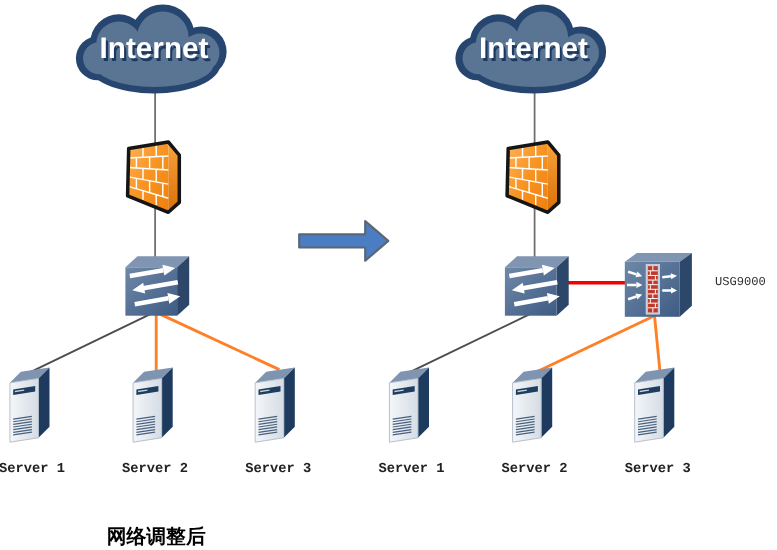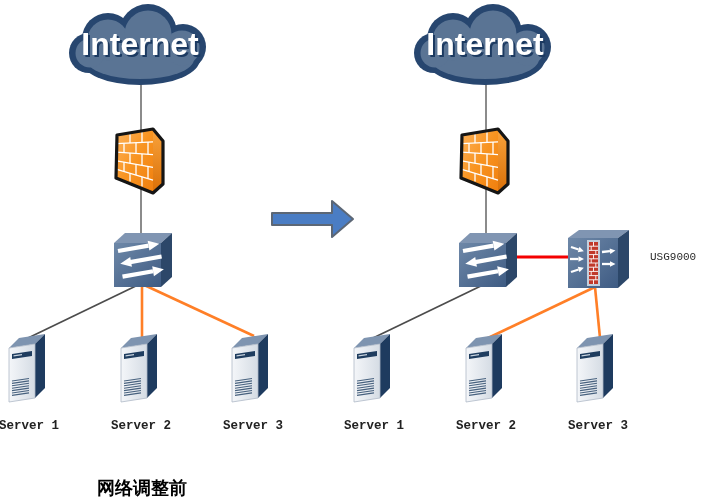--- a/index.html
+++ b/index.html
@@ -20,21 +20,21 @@
   .links{position:absolute;left:0;top:0;width:706px;height:500px;}
   .lk-gray{stroke:var(--link-gray);stroke-width:1.6;}
   .lk-dark{stroke:var(--link-dark);stroke-width:1.7;}
   .lk-orange{stroke:var(--link-orange);stroke-width:2.6;}
   .lk-red{stroke:var(--link-red);stroke-width:3.2;}
   .icon{position:absolute;}
   #cloud-before{left:64px;top:3px;width:152px;height:84px;}
   #cloud-after{left:409px;top:3px;width:152px;height:84px;}
   .cloud-label{
     position:absolute;width:152px;height:84px;display:flex;align-items:center;justify-content:center;
-    font-weight:bold;font-size:32px;color:var(--internet-text);
+    font-weight:bold;font-size:27px;color:var(--internet-text);
     text-shadow:2px 2px 0 var(--internet-shadow);letter-spacing:0px;pointer-events:none;
     padding-bottom:2px;box-sizing:border-box;
   }
   #cloud-label-before{left:64px;top:3px;}
   #cloud-label-after{left:409px;top:3px;}
   #firewall-before{left:103px;top:121px;width:80px;height:78px;}
   #firewall-after{left:448px;top:121px;width:80px;height:78px;}
   #switch-before{left:110px;top:226px;width:64px;height:64px;}
   #switch-after{left:455px;top:226px;width:64px;height:64px;}
   #usg-device{left:565px;top:226px;width:70px;height:68px;}
@@ -210,21 +210,21 @@
   <svg class="icon server" id="srv-b2" viewBox="0 0 46 74">
       <use href="#sym-server"></use>
     </svg>
   <svg class="icon server" id="srv-b3" viewBox="0 0 46 74">
       <use href="#sym-server"></use>
     </svg>
 
   <div class="srv-label" id="lbl-b1">Server 1</div>
   <div class="srv-label" id="lbl-b2">Server 2</div>
   <div class="srv-label" id="lbl-b3">Server 3</div>
-  <div class="caption" id="caption-before">网络调整前</div>
+  <div class="caption" id="caption-before">网络调整后</div>
 
   <svg class="icon" id="transition-arrow" viewBox="0 0 86 44">
     <polygon points="2,16 62,16 62,4 83,22 62,40 62,28 2,28" fill="var(--arrow-fill)" stroke="var(--arrow-border)" stroke-width="2" stroke-linejoin="round"></polygon>
   </svg>
 
   <svg class="icon" id="cloud-after" viewBox="0 0 152 84">
       <use href="#sym-cloud"></use>
     </svg>
   <div class="cloud-label" id="cloud-label-after">Internet</div>
 

